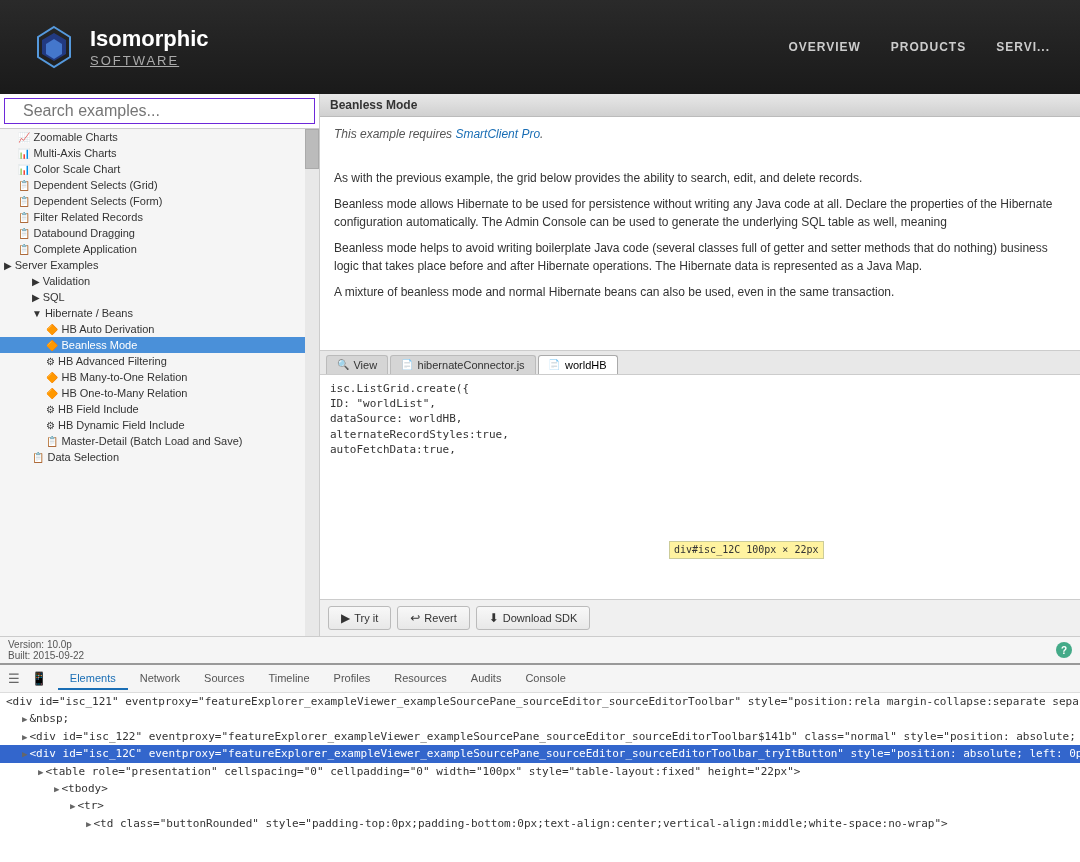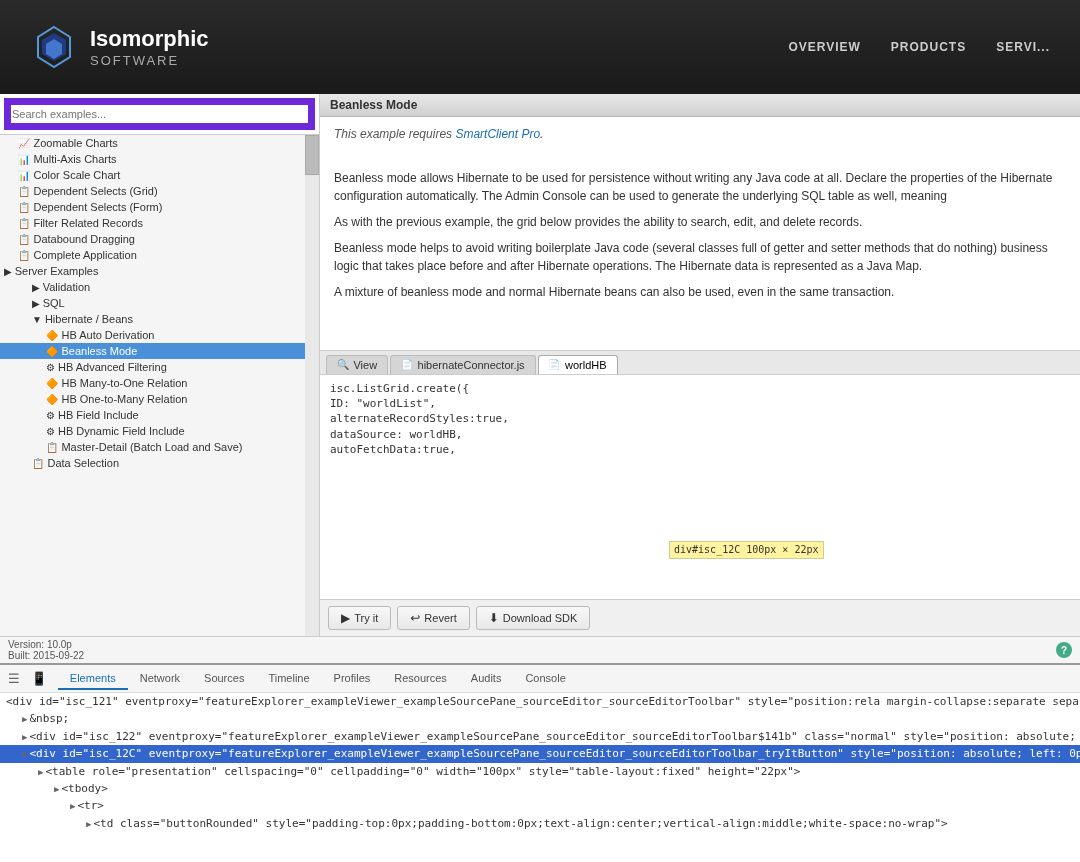--- a/index.html
+++ b/index.html
@@ -26,20 +26,21 @@
     #logo-text {
       color: #fff;
       font-size: 22px;
       font-weight: bold;
       line-height: 1.2;
     }
     #logo-subtext {
       color: #aaa;
       font-size: 13px;
       letter-spacing: 2px;
+      text-decoration: underline;
     }
     #nav-links {
       display: flex;
       gap: 30px;
       justify-content: flex-end;
     }
     .nav-link {
       color: #ccc;
       font-size: 12px;
       font-weight: bold;
@@ -62,23 +63,23 @@
       background: #f5f5f5;
       overflow: hidden;
     }
     #search-box {
       padding: 4px;
       border-bottom: 1px solid #ccc;
       background: #fff;
     }
     #search-input {
       width: 100%;
-      padding: 3px 1px;
-      border: 7px solid #6d28d9;
-      font-size: 11px;
+      padding: 3px 18px;
+      border: 1px solid #6d28d9;
+      font-size: 16px;
       color: #999;
     }
     #tree-container {
       flex: 1;
       overflow-y: auto;
       overflow-x: hidden;
       position: relative;
     }
     .tree-scroll-track {
       position: absolute;
@@ -447,22 +448,22 @@
       </div>
     </div>
   </div>
 
   <div id="right-panel">
     <div id="content-header">Beanless Mode</div>
     <div id="content-body">
       <p class="content-italic">
         This example requires <span class="content-link">SmartClient Pro</span>.
       </p>
+      <p class="content-paragraph">As with the previous example, the grid below provides the ability to search, edit, and delete records.</p>
       <p class="content-paragraph">Beanless mode allows Hibernate to be used for persistence without writing any Java code at all. Declare the properties of the Hibernate configuration automatically. The Admin Console can be used to generate the underlying SQL table as well, meaning</p>
-      <p class="content-paragraph">As with the previous example, the grid below provides the ability to search, edit, and delete records.</p>
       <p class="content-paragraph">Beanless mode helps to avoid writing boilerplate Java code (several classes full of getter and setter methods that do nothing) business logic that takes place before and after Hibernate operations. The Hibernate data is represented as a Java Map.</p>
       <p class="content-paragraph">A mixture of beanless mode and normal Hibernate beans can also be used, even in the same transaction.</p>
     </div>
 
     <div id="tab-bar">
       <div class="tab-btn">
         <span class="tab-icon">🔍</span>
         <span>View</span>
       </div>
       <div class="tab-btn">
@@ -472,22 +473,22 @@
       <div class="tab-btn active">
         <span class="tab-icon">📄</span>
         <span>worldHB</span>
       </div>
     </div>
 
     <div id="code-area">
       <div id="code-lines">
           <div>isc.ListGrid.create({</div>
           <div>    ID: "worldList",</div>
+          <div>    dataSource: worldHB,</div>
           <div>    alternateRecordStyles:true,</div>
-          <div>    dataSource: worldHB,</div>
           <div>    autoFetchData:true,</div>
         </div>
       <div id="highlight-box">div#isc_12C  100px × 22px</div>
     </div>
 
     <div id="action-bar">
       <button class="action-btn">
         <span class="btn-icon">▶</span>
         <span>Try it</span>
       </button>

